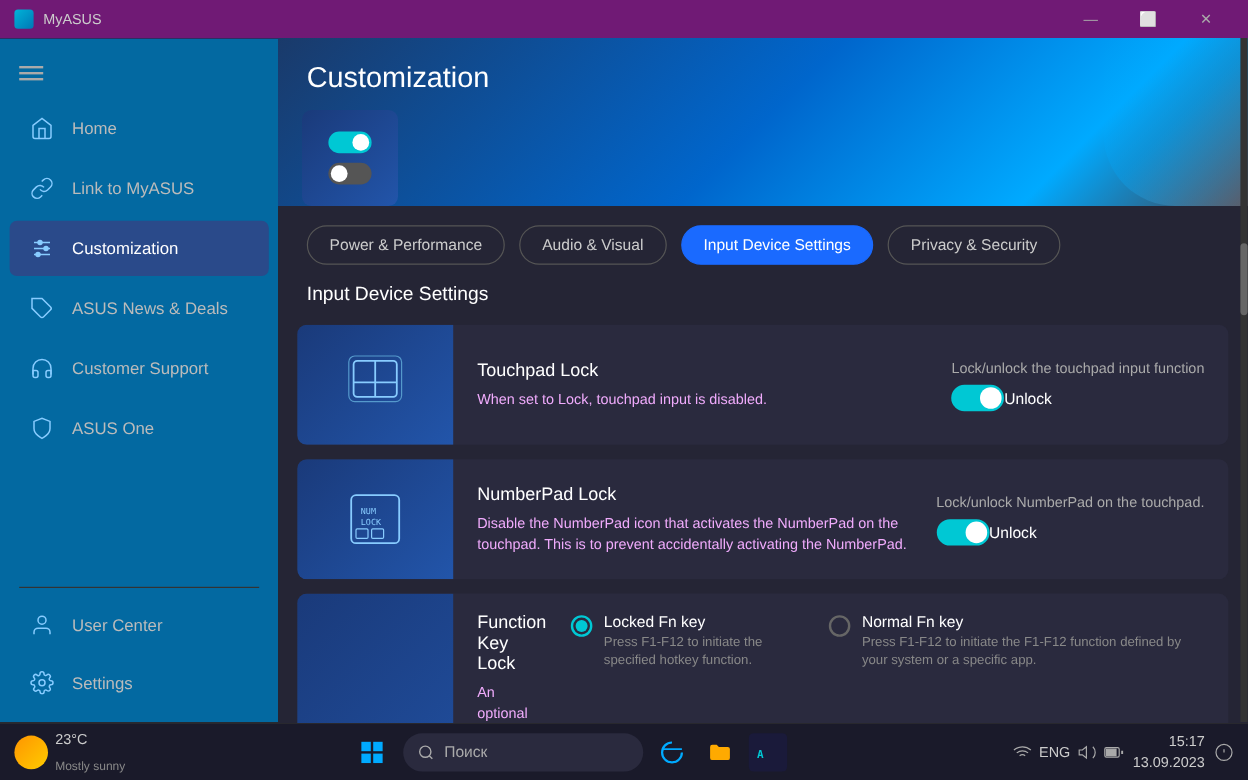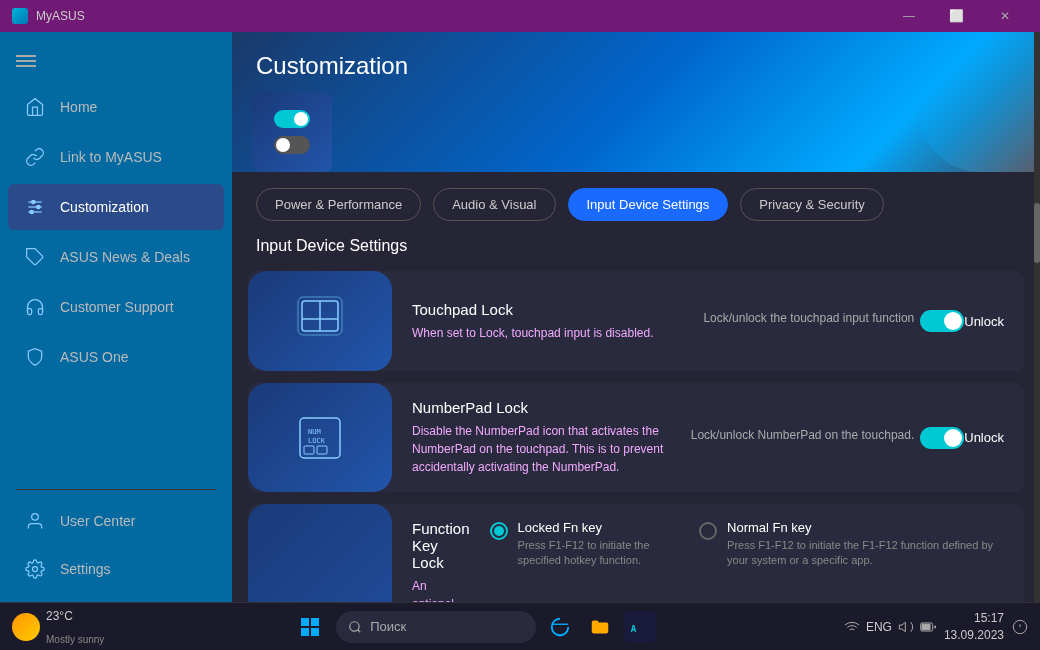--- a/index.html
+++ b/index.html
@@ -215,27 +215,26 @@
     
     .setting-card {
       display: flex;
       margin: 0 16px 12px;
       background: #2a2a3e;
       border-radius: 8px;
       overflow: hidden;
       min-height: 100px;
     }
     .card-icon-area {
-      width: 144px;
+      width: 130px;
       background: linear-gradient(135deg, #1a3a7a, #2255aa);
       display: flex;
       align-items: center;
       justify-content: center;
       flex-shrink: 0;
-      border-radius: 19px;
     }
     .card-body {
       flex: 1;
       padding: 16px 20px;
       display: flex;
       align-items: center;
       justify-content: space-between;
     }
     .card-text {
       flex: 1;
@@ -247,21 +246,21 @@
       color: #fff;
       margin-bottom: 6px;
     }
     .card-desc {
       font-size: 12px;
       color: #f0abfc;
       line-height: 1.5;
     }
     .card-control {
       display: flex;
-      flex-direction: row;
+      flex-direction: column;
       align-items: flex-start;
       gap: 6px;
       min-width: 180px;
     }
     .control-label {
       font-size: 12px;
       color: #aaa;
       line-height: 1.4;
     }
 

